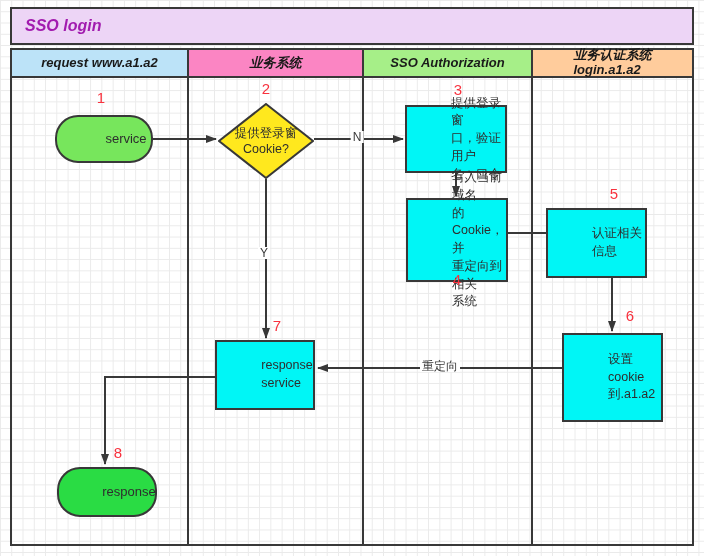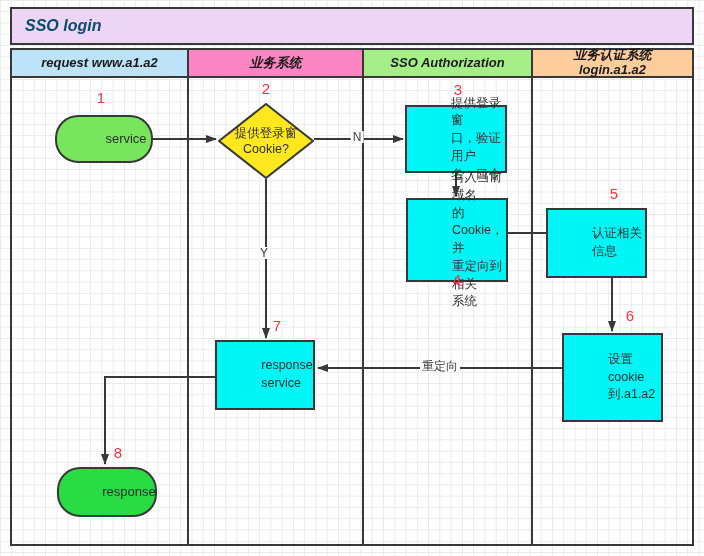--- a/index.html
+++ b/index.html
@@ -9,30 +9,30 @@
     background-color:#ffffff;
     background-image:
       linear-gradient(#eaeaea 1px, transparent 1px),
       linear-gradient(90deg,#eaeaea 1px, transparent 1px);
     background-size:11.27px 11.27px;
   }
   .titlebar{
     position:absolute;left:10px;top:7px;width:684px;height:38px;
     box-sizing:border-box;border:2px solid #383838;
     display:flex;align-items:center;padding-left:13px;
-    font-size:16px;font-weight:bold;font-style:italic;color:#0c4a6e;
+    font-size:16px;font-weight:bold;font-style:italic;color:#a21caf;
   }
   .frame{
     position:absolute;left:10px;top:48px;width:684px;height:498px;
     box-sizing:border-box;border:2px solid #383838;
   }
   .header-row{display:flex;height:28px;}
   .header-cell{
     box-sizing:border-box;height:28px;border-bottom:2px solid #383838;
-    display:flex;align-items:center;justify-content:center;text-align:center;
+    display:flex;align-items:center;justify-content:center;
     font-size:13px;font-weight:bold;font-style:italic;color:#1a1a1a;
     line-height:1.15;white-space:pre-line;
   }
   .hc1{width:177px;border-right:2px solid #383838;}
   .hc2{width:175px;border-right:2px solid #383838;}
   .hc3{width:169px;border-right:2px solid #383838;}
   .hc4{width:159px;}
   .lane-sep{position:absolute;width:2px;background:#383838;top:76px;height:468px;}
   .sep1{left:187px;} .sep2{left:362px;} .sep3{left:531px;}
 

